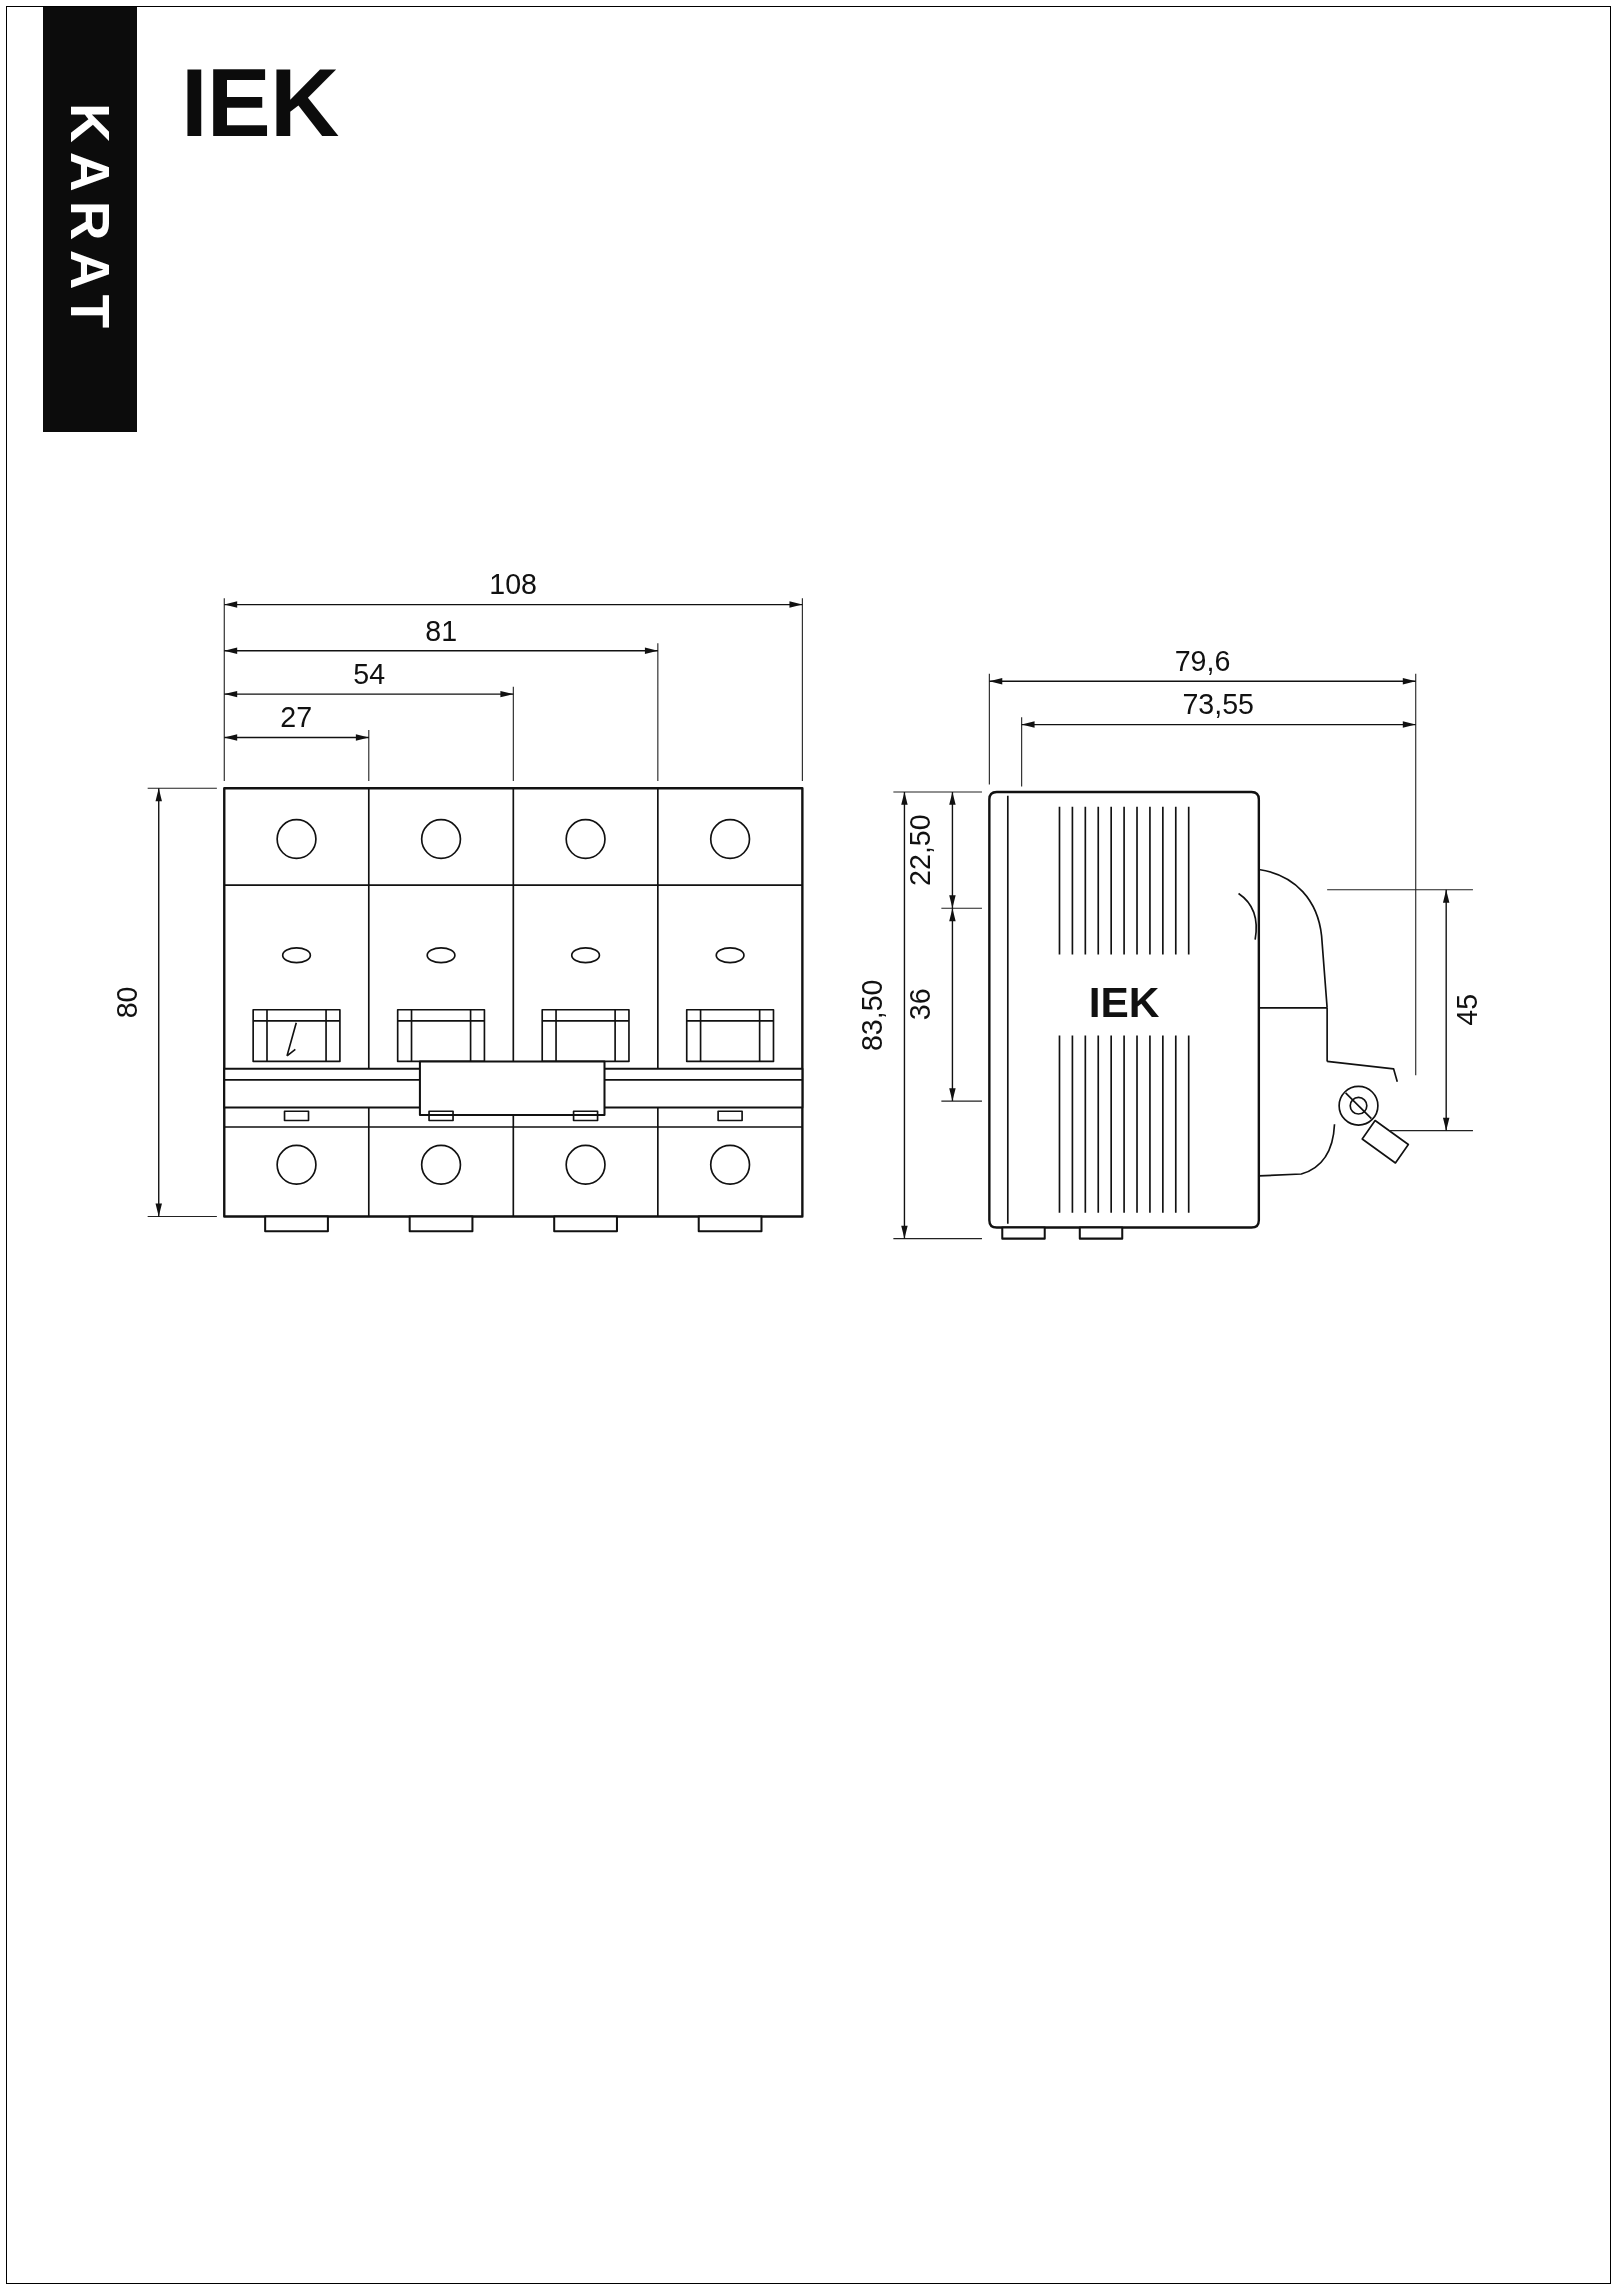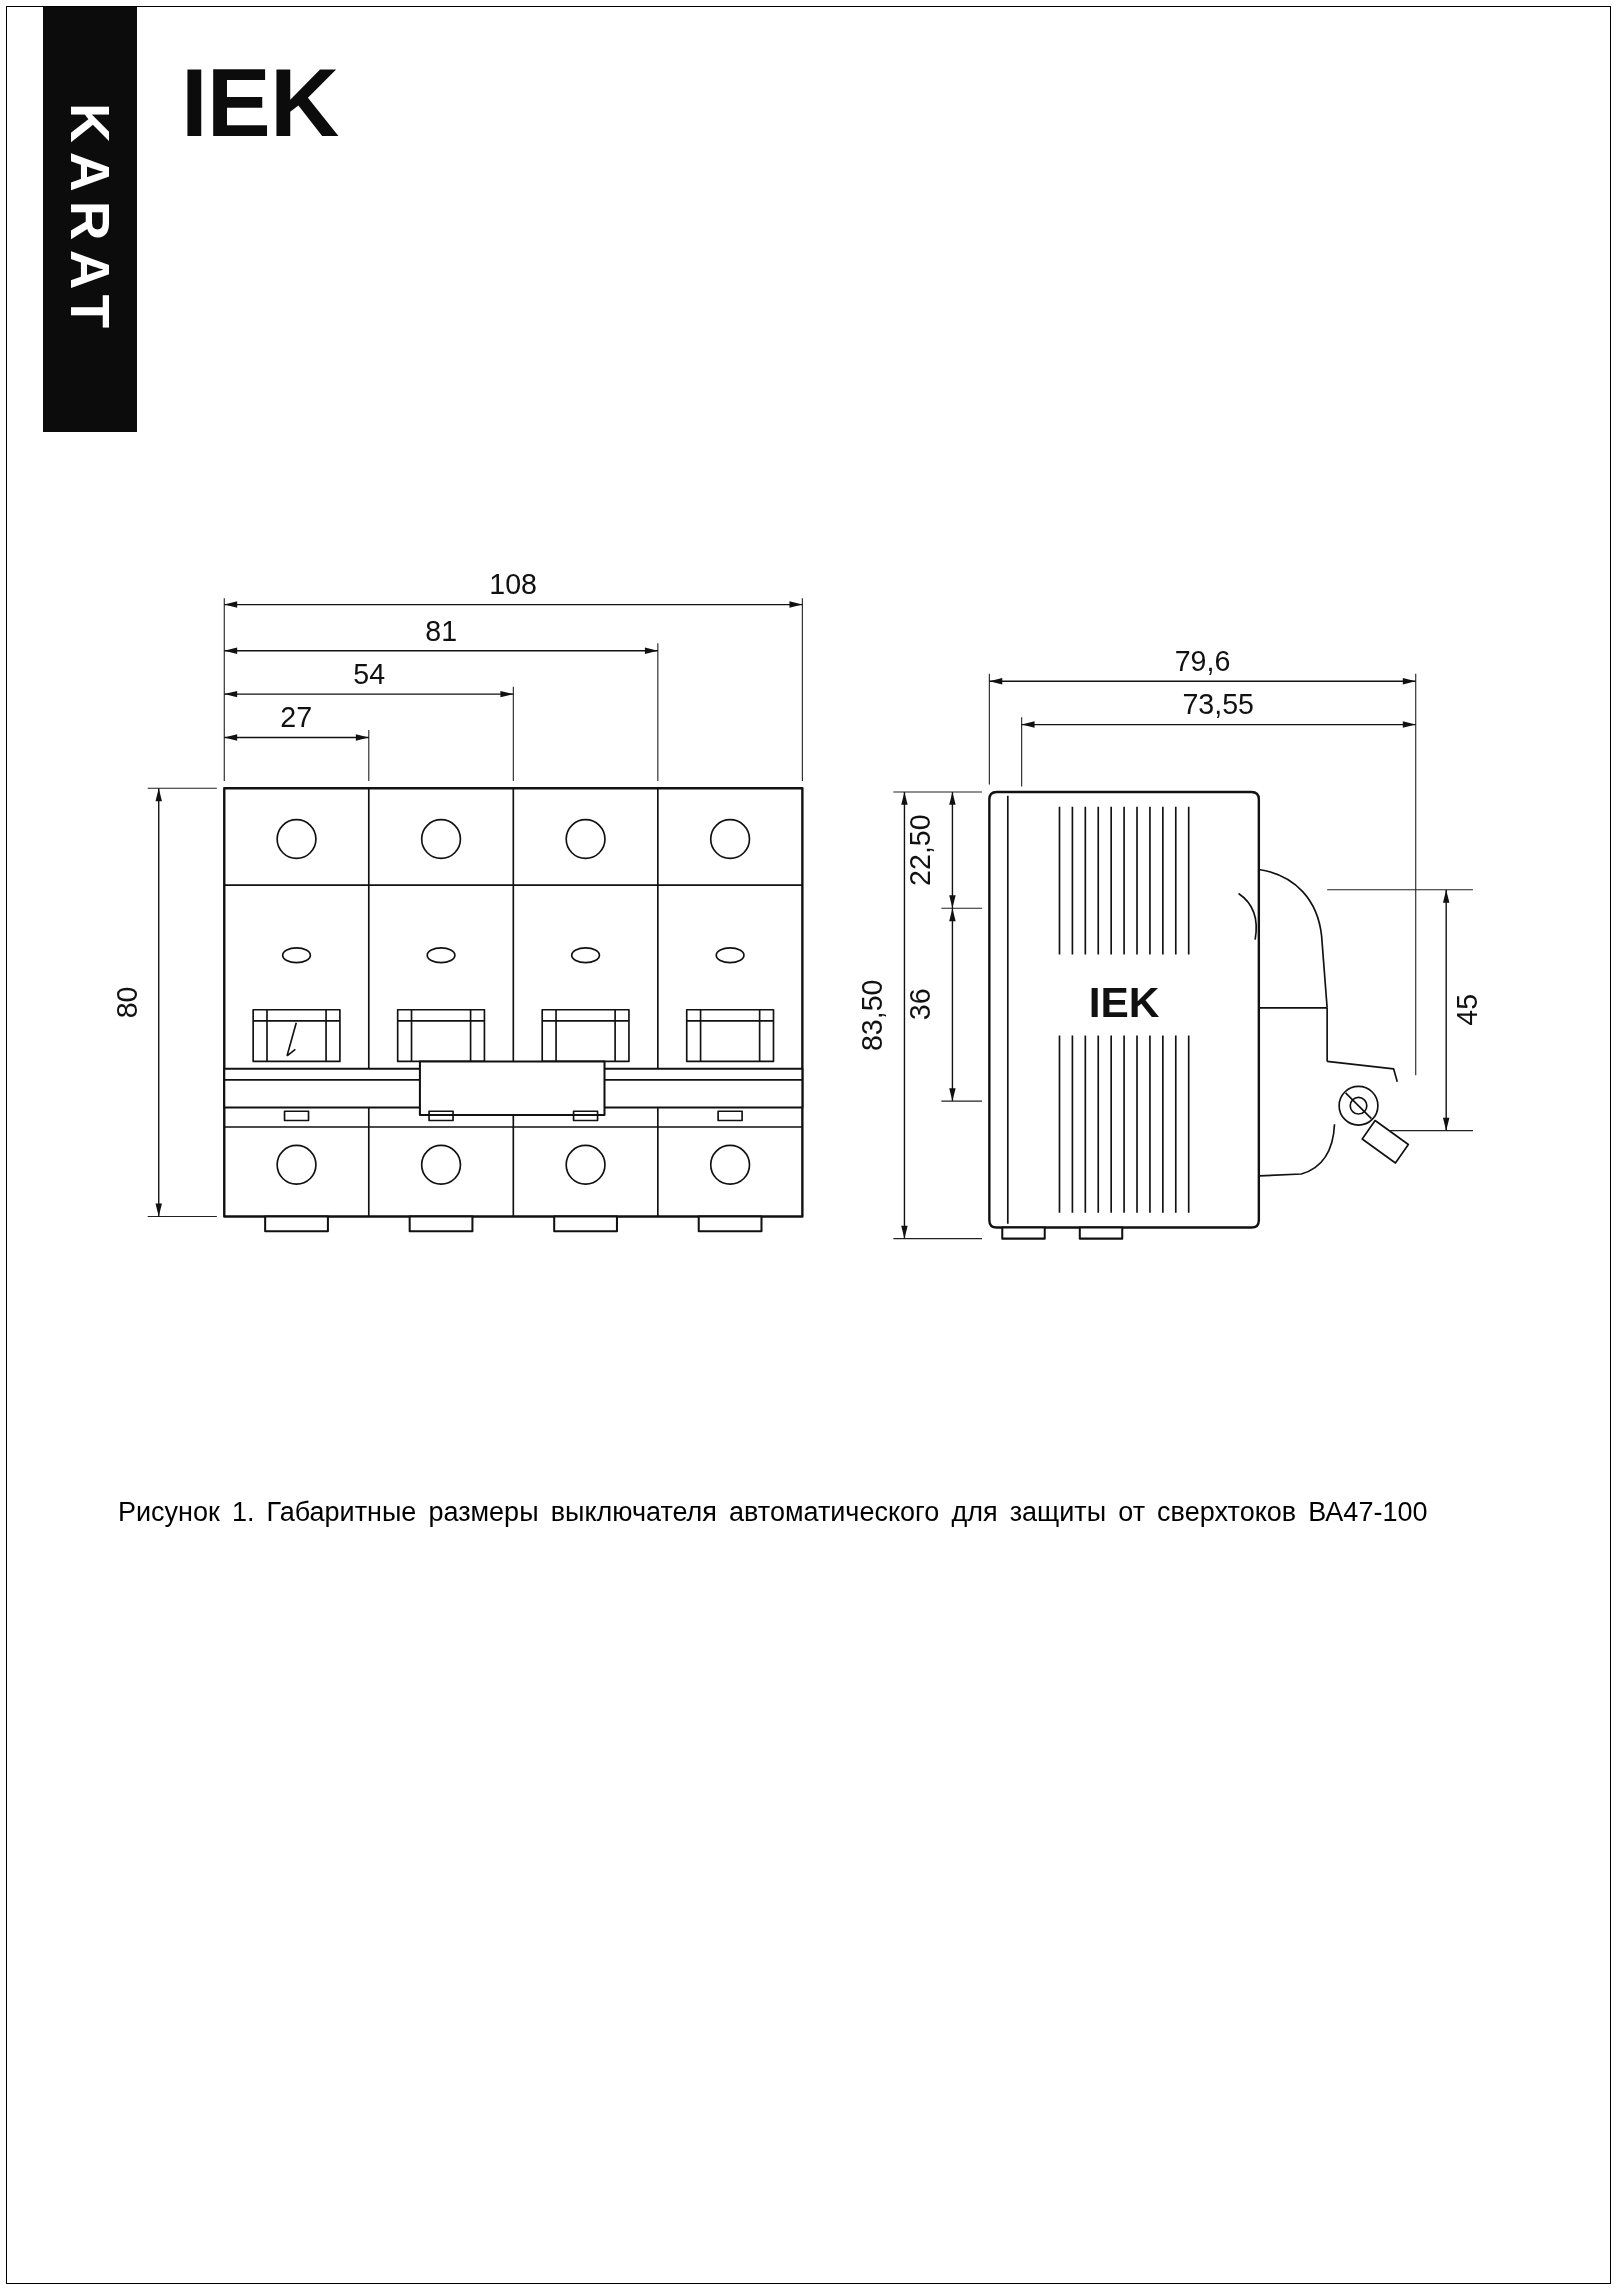--- a/index.html
+++ b/index.html
@@ -136,16 +136,15 @@
 
       <text x="1303" y="727" text-anchor="middle" class="dim">79,6</text>
       <text x="1320" y="774" text-anchor="middle" class="dim">73,55</text>
       <text x="956" y="1100" text-anchor="middle" class="dim" transform="rotate(-90 956 1100)">83,50</text>
       <text x="1008" y="921" text-anchor="middle" class="dim" transform="rotate(-90 1008 921)">22,50</text>
       <text x="1008" y="1088" text-anchor="middle" class="dim" transform="rotate(-90 1008 1088)">36</text>
       <text x="1600" y="1094" text-anchor="middle" class="dim" transform="rotate(-90 1600 1094)">45</text>
     </g>
   </svg>
 
-  <div class="caption">Рисунок 1. Габаритные размеры выключателя автоматического для защиты от сверхтоков ВА47-100</div>
 
 </div>
 
 
 </body></html>

